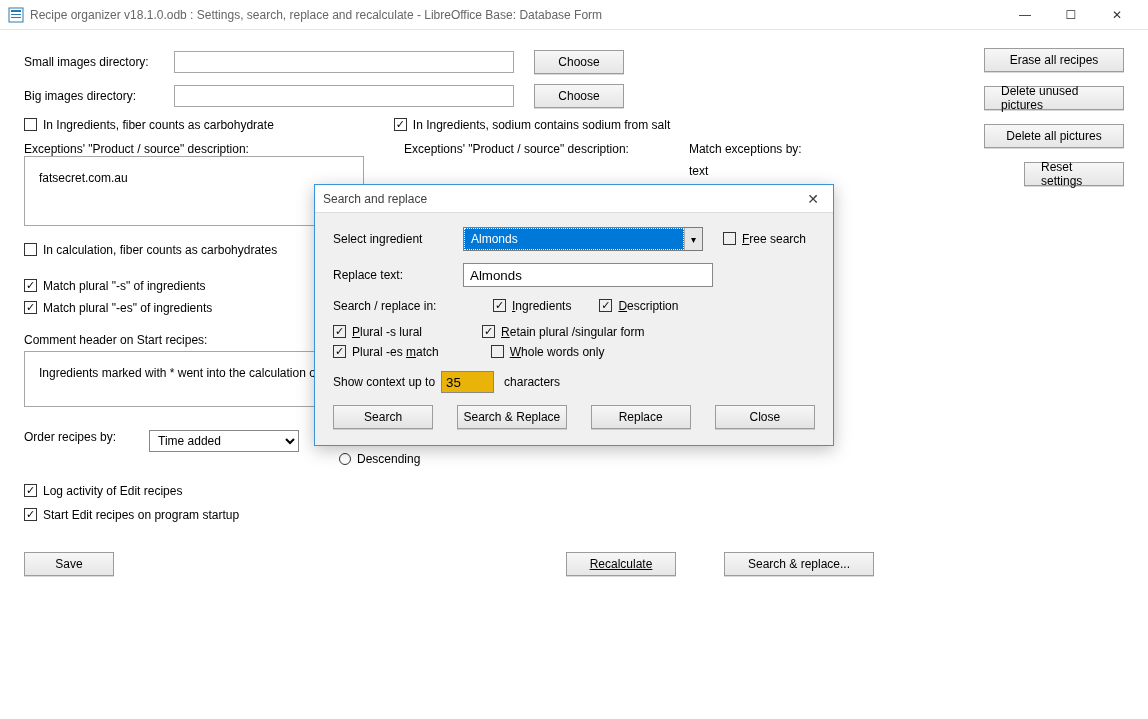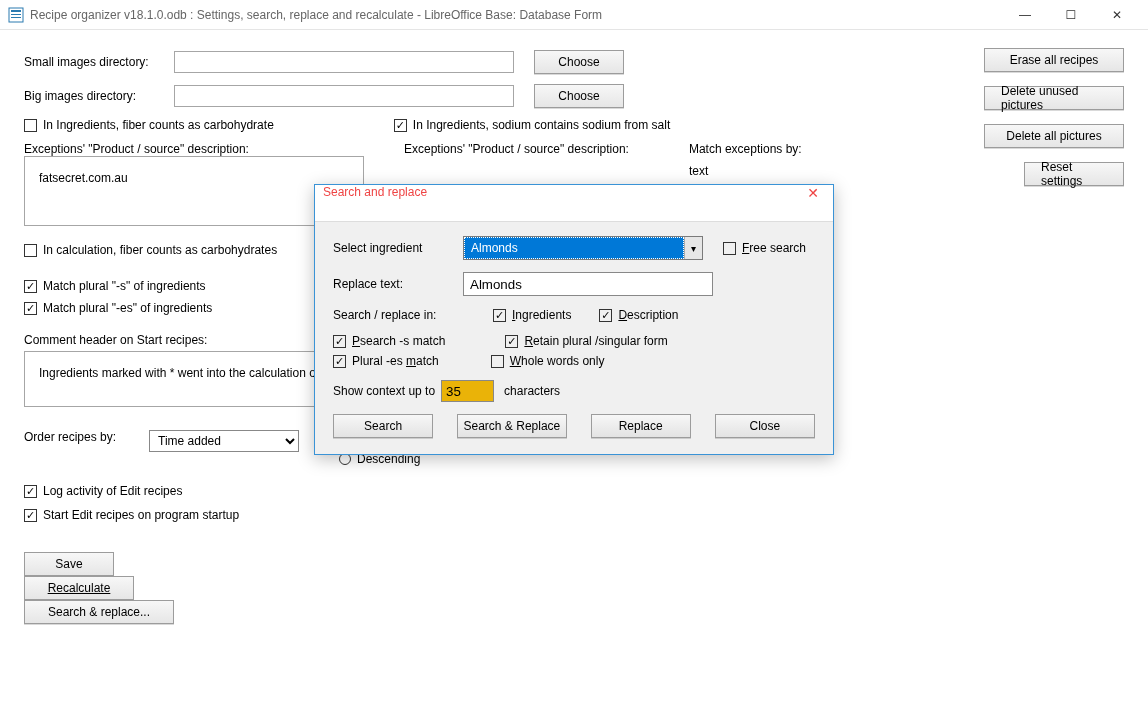--- a/index.html
+++ b/index.html
@@ -9,34 +9,34 @@
 .titlebar .title { flex: 1; font-size: 12px; }
 .titlebar .wbtn { width: 46px; height: 30px; display: flex; align-items: center; justify-content: center; color: #333; }
 .content { position: relative; padding: 20px 24px; }
 .row { display: flex; align-items: center; margin-bottom: 10px; }
 .label { width: 150px; }
 .txt { border: 1px solid #a6a6a6; height: 22px; padding: 2px 4px; background: #fff; font-size: 12px; }
 .txt.w340 { width: 340px; }
 .btn { display: inline-flex; align-items: center; justify-content: center; height: 24px; padding: 0 16px; background: linear-gradient(#f7f7f7,#e6e6e6); border: 1px solid #9c9c9c; box-shadow: 0 1px 0 rgba(0,0,0,0.15); font-size: 12px; cursor: pointer; }
 .side { position: absolute; right: 24px; top: 18px; display: flex; flex-direction: column; gap: 14px; }
 .side .btn { width: 140px; }
-.check { display: flex; align-items: center; gap: 6px; }
+.check { display: flex; align-items: flex-start; gap: 6px; }
 .check .box { width: 13px; height: 13px; border: 1px solid #333; display: flex; align-items: center; justify-content: center; font-size: 11px; line-height: 1; }
 .check .box.on::before { content: "✓"; color: #000; }
 .ta { border: 1px solid #a6a6a6; background: #fff; padding: 14px; font-size: 12px; resize: none; }
 .ta1 { width: 340px; height: 70px; }
 .ta2 { width: 710px; height: 56px; margin-top: 4px; }
 .sel { border: 1px solid #888; height: 22px; padding: 0 4px; background: #fff; width: 150px; font-size: 12px; }
 .radio { display: flex; align-items: center; gap: 6px; }
 .radio .dot { width: 12px; height: 12px; border: 1px solid #333; border-radius: 50%; display: flex; align-items: center; justify-content: center; }
 .radio .dot.on::before { content:""; width:6px; height:6px; background:#000; border-radius:50%; display:block; }
 
 .overlay { position: absolute; left: 0; top: 0; right:0; bottom:0; }
 .dialog { position: absolute; left: 314px; top: 184px; width: 520px; background: #f0f0f0; border: 1px solid #3a93d6; box-shadow: 0 4px 16px rgba(0,0,0,0.25); }
-.dialog .dtitle { height: 37px; background: #fff; display:flex; align-items:flex-start; padding: 0 8px; font-size: 12px; color: #ef4444; border-bottom: 1px solid #ddd; }
+.dialog .dtitle { height: 28px; background: #fff; display:flex; align-items:center; padding: 0 8px; font-size: 12px; color: #404040; border-bottom: 1px solid #ddd; }
 .dialog .dtitle .spacer { flex:1; }
 .dialog .dtitle .close { width: 24px; text-align:center; font-size: 14px; cursor:pointer; }
 .dialog .dbody { padding: 14px 18px 16px; }
 .drow { display:flex; align-items:center; margin-bottom: 12px; }
 .dl { width: 130px; }
 .sel2 { width: 240px; height: 24px; border: 1px solid #7a7a7a; display:flex; }
 .sel2 .val { flex:1; padding: 3px 6px; background:#0078d7; color:#fff; border:1px dotted #fff; }
 .sel2 .arrow { width: 18px; background:#e6e6e6; border-left:1px solid #aaa; display:flex; align-items:center; justify-content:center; font-size:10px; }
 .txt2 { width: 250px; height: 24px; border:1px solid #888; background:#fff; padding: 2px 6px; }
 .dbtnrow { display:flex; gap: 24px; margin-top: 10px; }
@@ -146,21 +146,21 @@
 
   <div class="check" style="margin-top:18px">
     <span class="box on"></span>
     <span>Log activity of Edit recipes</span>
   </div>
   <div class="check" style="margin-top:10px">
     <span class="box on"></span>
     <span>Start Edit recipes on program startup</span>
   </div>
 
-  <div style="margin-top:30px; display:flex;flex-direction:column;">
+  <div style="margin-top:30px; display:flex;">
     <div class="btn" style="width:90px">Save</div>
     <div style="flex:1"></div>
     <div class="btn" style="width:110px; margin-right:48px;text-decoration:underline;">Recalculate</div>
     <div class="btn" style="width:150px; margin-right:250px;">Search &amp; replace...</div>
   </div>
 
 </div>
 
 <div class="overlay">
   <div class="dialog">
@@ -195,21 +195,21 @@
         </div>
         <div style="width:28px"></div>
         <div class="check">
           <span class="box on"></span>
           <span><span class="u">D</span><span>escription</span></span>
         </div>
       </div>
       <div class="drow" style="margin-bottom:6px">
         <div class="check">
           <span class="box on"></span>
-          <span><span class="u">P</span><span>search -s match</span></span>
+          <span><span class="u">P</span><span>lural -s lural</span></span>
         </div>
         <div style="width:60px"></div>
         <div class="check">
           <span class="box on"></span>
           <span><span class="u">R</span><span>etain plural /singular form</span></span>
         </div>
       </div>
       <div class="drow">
         <div class="check">
           <span class="box on"></span>

